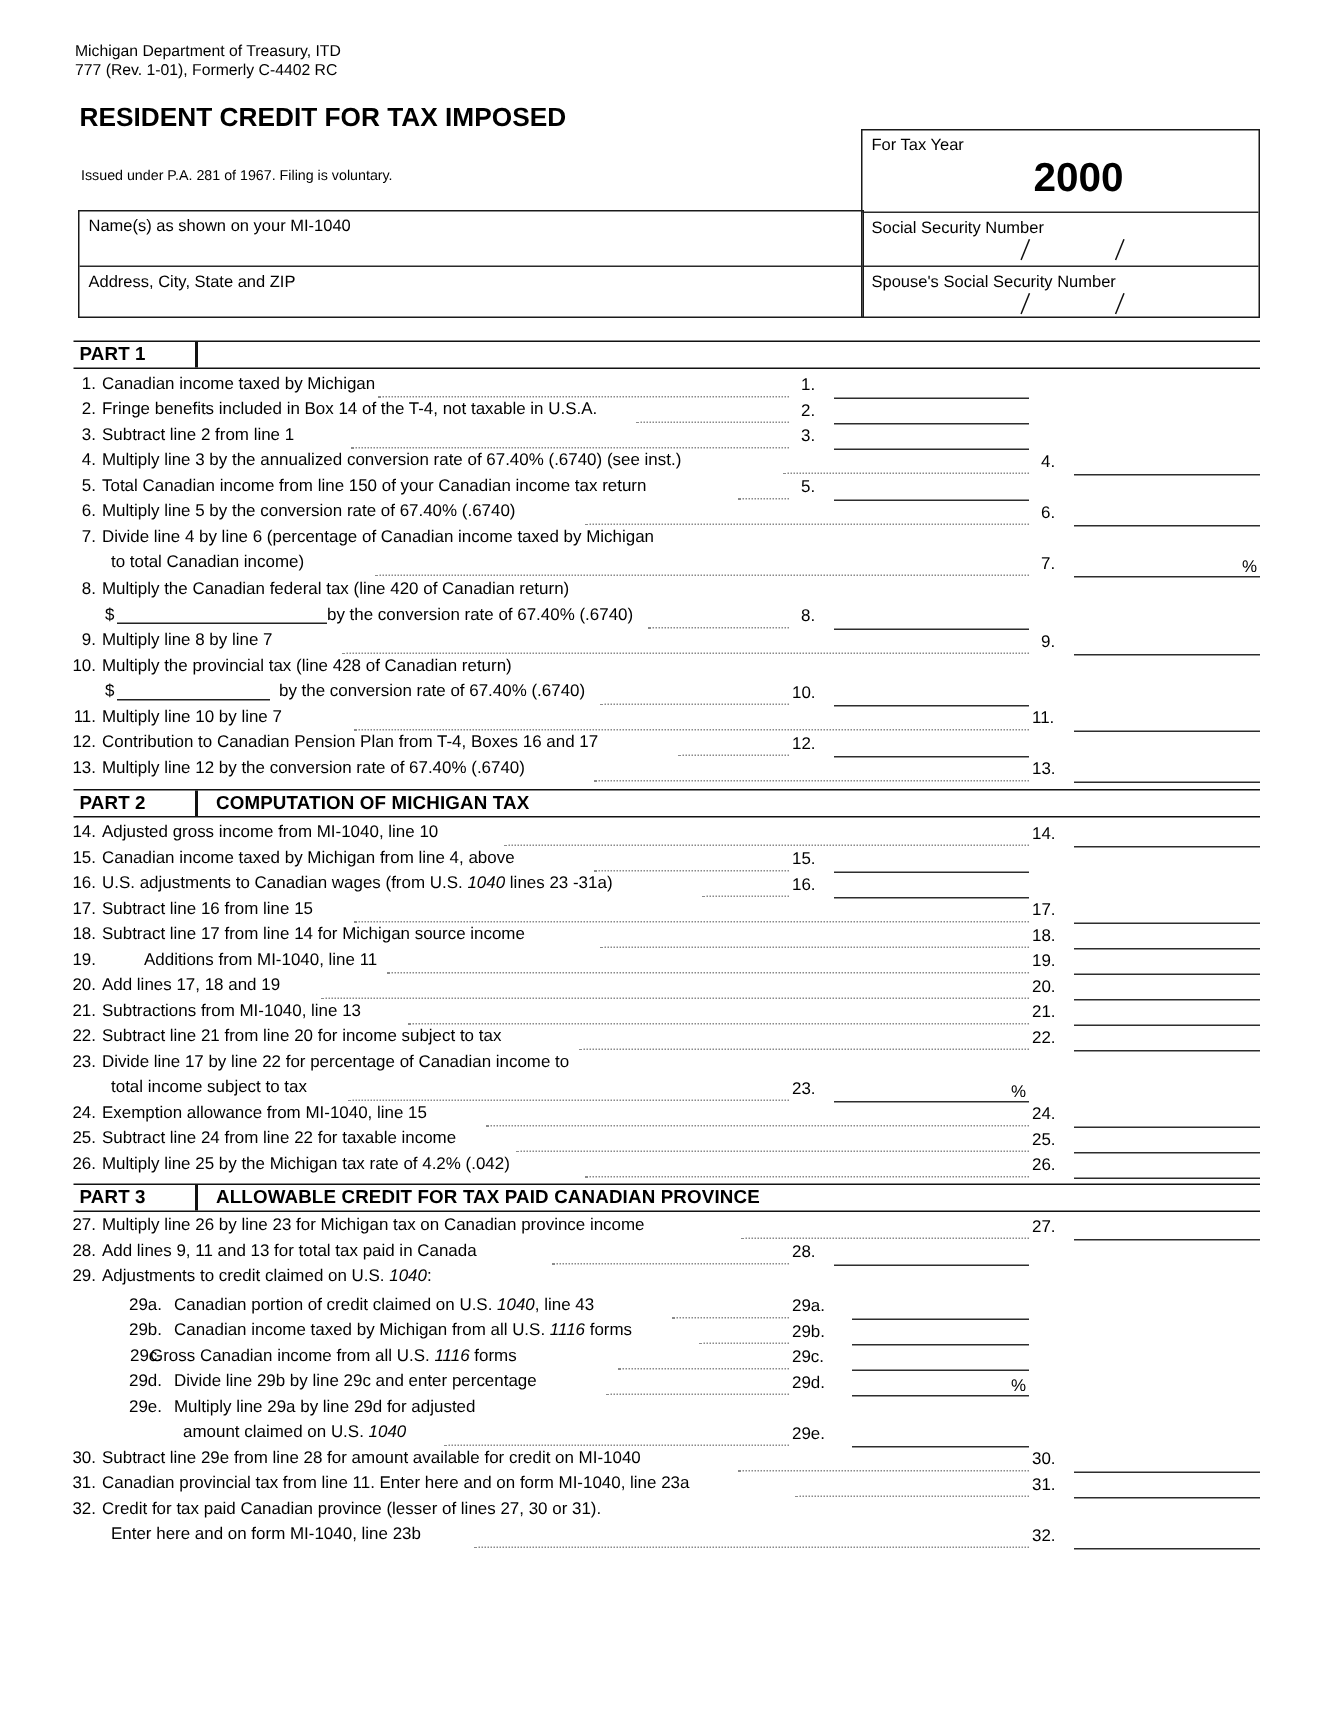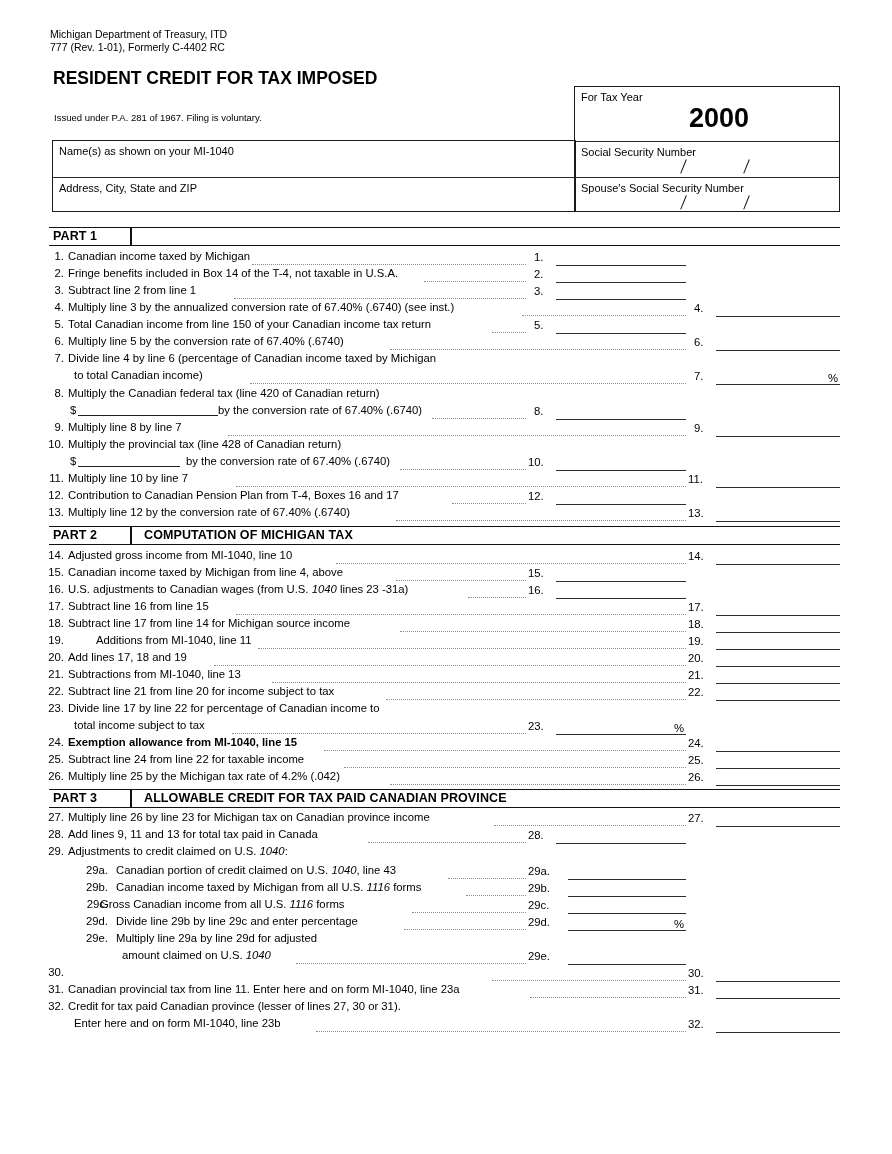--- a/index.html
+++ b/index.html
@@ -433,21 +433,21 @@
     <span class="leader" style="left:232px; width:294px; top:13px;"></span>
     <span class="slot" style="left:528px; top:1px; width:158px;">
       <span class="slab">23.</span>
       <span class="sline" style="left:28px; right:0;"></span>
       <span class="pct" style="right:2px;">%</span>
     </span>
   </div>
 
   <div class="ln" style="top:736px;">
     <span class="num" style="left:40px; width:24px;">24.</span>
-    <span class="txt" style="left:68px;font-weight:bold;">Exemption allowance from MI-1040, line 15</span>
+    <span class="txt" style="left:68px;">Exemption allowance from MI-1040, line 15</span>
     <span class="leader" style="left:324px; width:362px; top:13px;"></span>
     <span class="slot" style="left:688px; top:1px; width:152px;">
       <span class="slab">24.</span>
       <span class="sline" style="left:28px; right:0;"></span>
     </span>
   </div>
 
   <div class="ln" style="top:753px;">
     <span class="num" style="left:40px; width:24px;">25.</span>
     <span class="txt" style="left:68px;">Subtract line 24 from line 22 for taxable income</span>
@@ -548,20 +548,21 @@
     <span class="txt" style="left:122px;"><span>amount claimed on U.S. </span><i>1040</i></span>
     <span class="leader" style="left:296px; width:230px; top:13px;"></span>
     <span class="slot" style="left:528px; top:1px; width:158px;">
       <span class="slab">29e.</span>
       <span class="sline" style="left:40px; right:0;"></span>
     </span>
   </div>
 
   <div class="ln" style="top:966px;">
     <span class="num" style="left:40px; width:24px;">30.</span>
+    <span class="txt" style="left:68px;">Subtract line 29e from line 28 for amount available for credit on MI-1040</span>
     <span class="leader" style="left:492px; width:194px; top:13px;"></span>
     <span class="slot" style="left:688px; top:1px; width:152px;">
       <span class="slab">30.</span>
       <span class="sline" style="left:28px; right:0;"></span>
     </span>
   </div>
 
   <div class="ln" style="top:983px;">
     <span class="num" style="left:40px; width:24px;">31.</span>
     <span class="txt" style="left:68px;">Canadian provincial tax from line 11. Enter here and on form MI-1040, line 23a</span>

